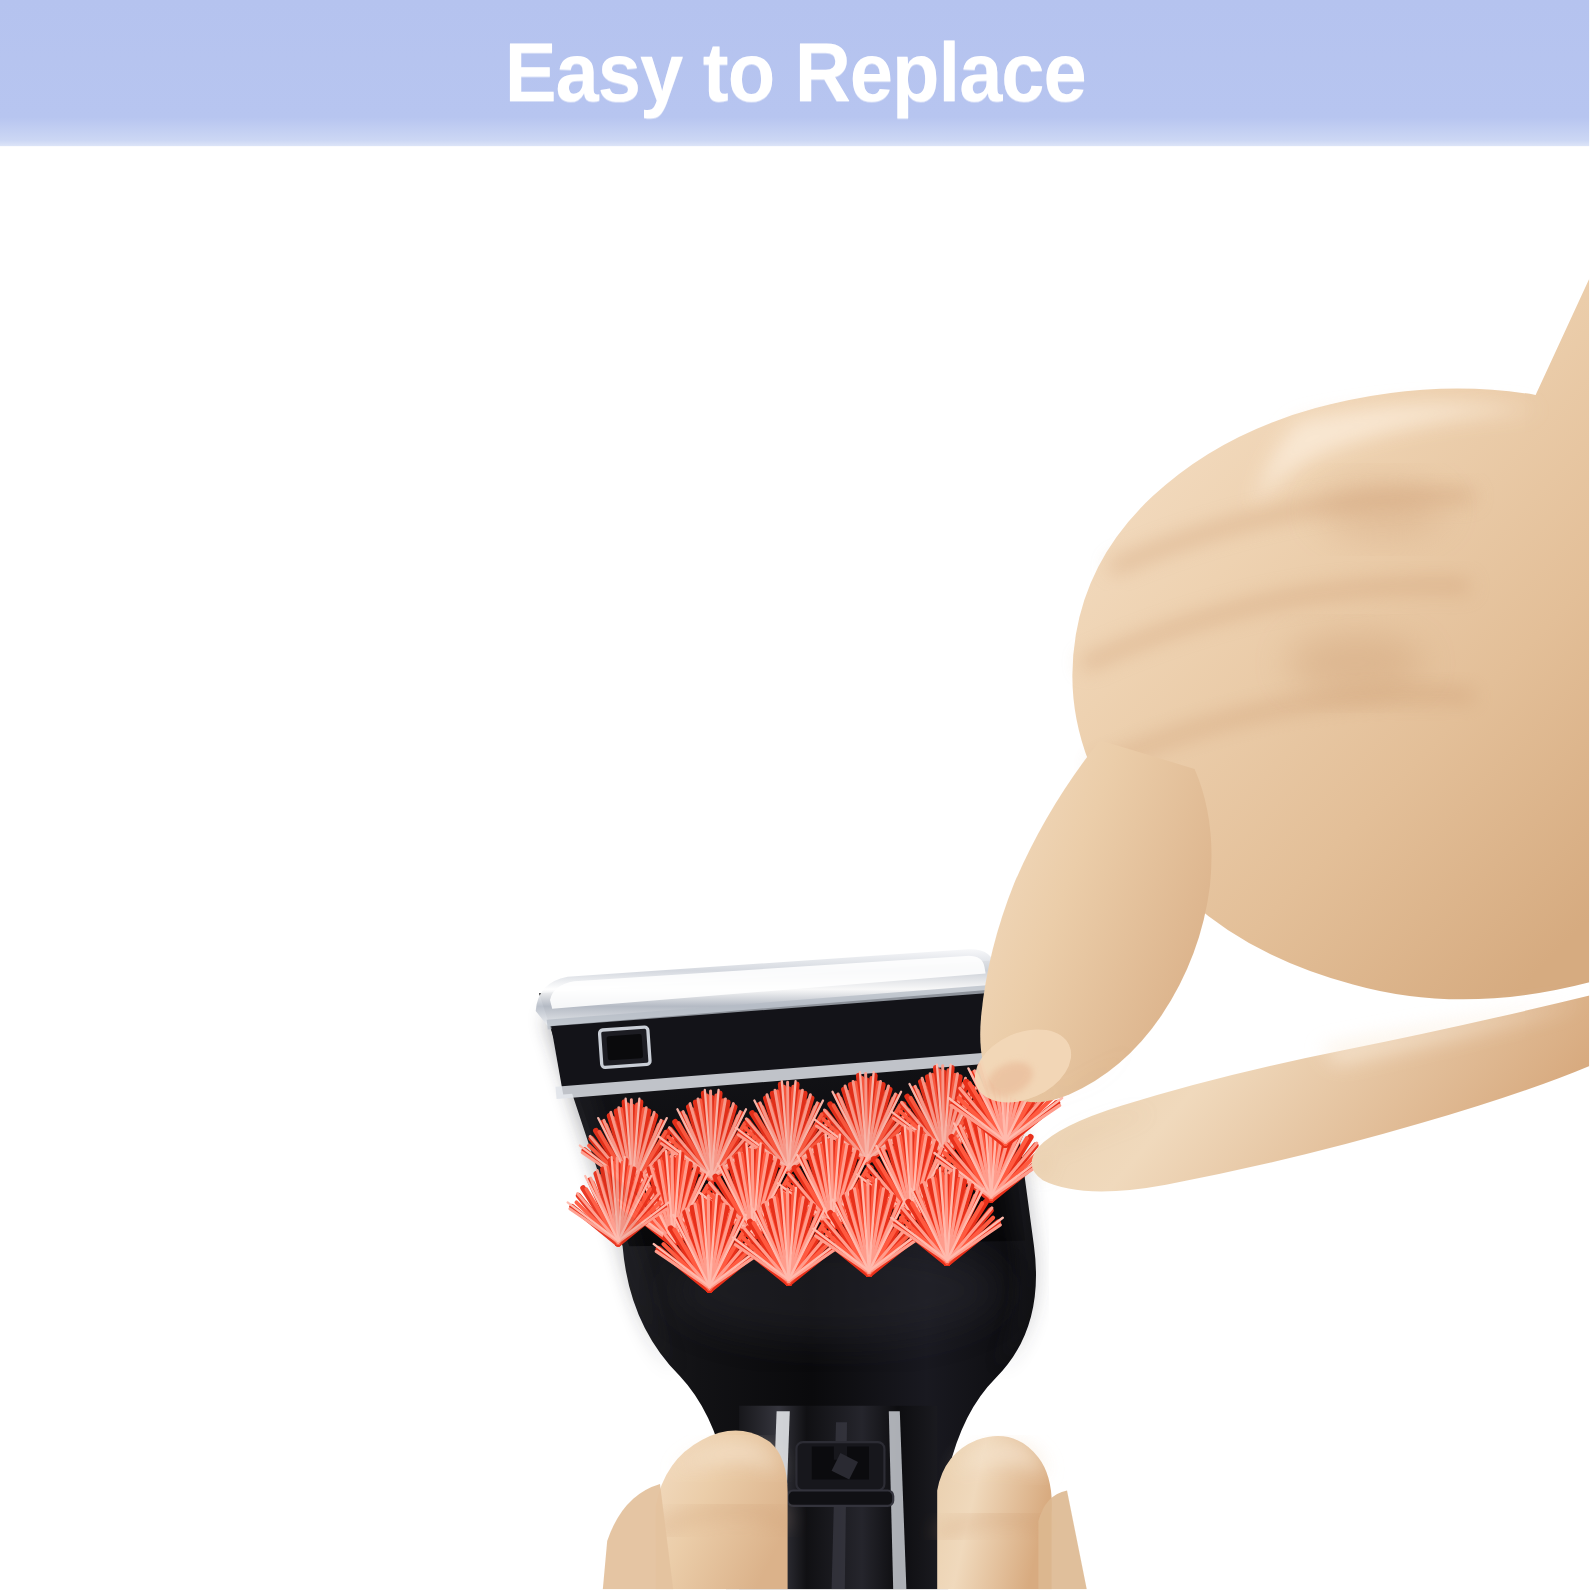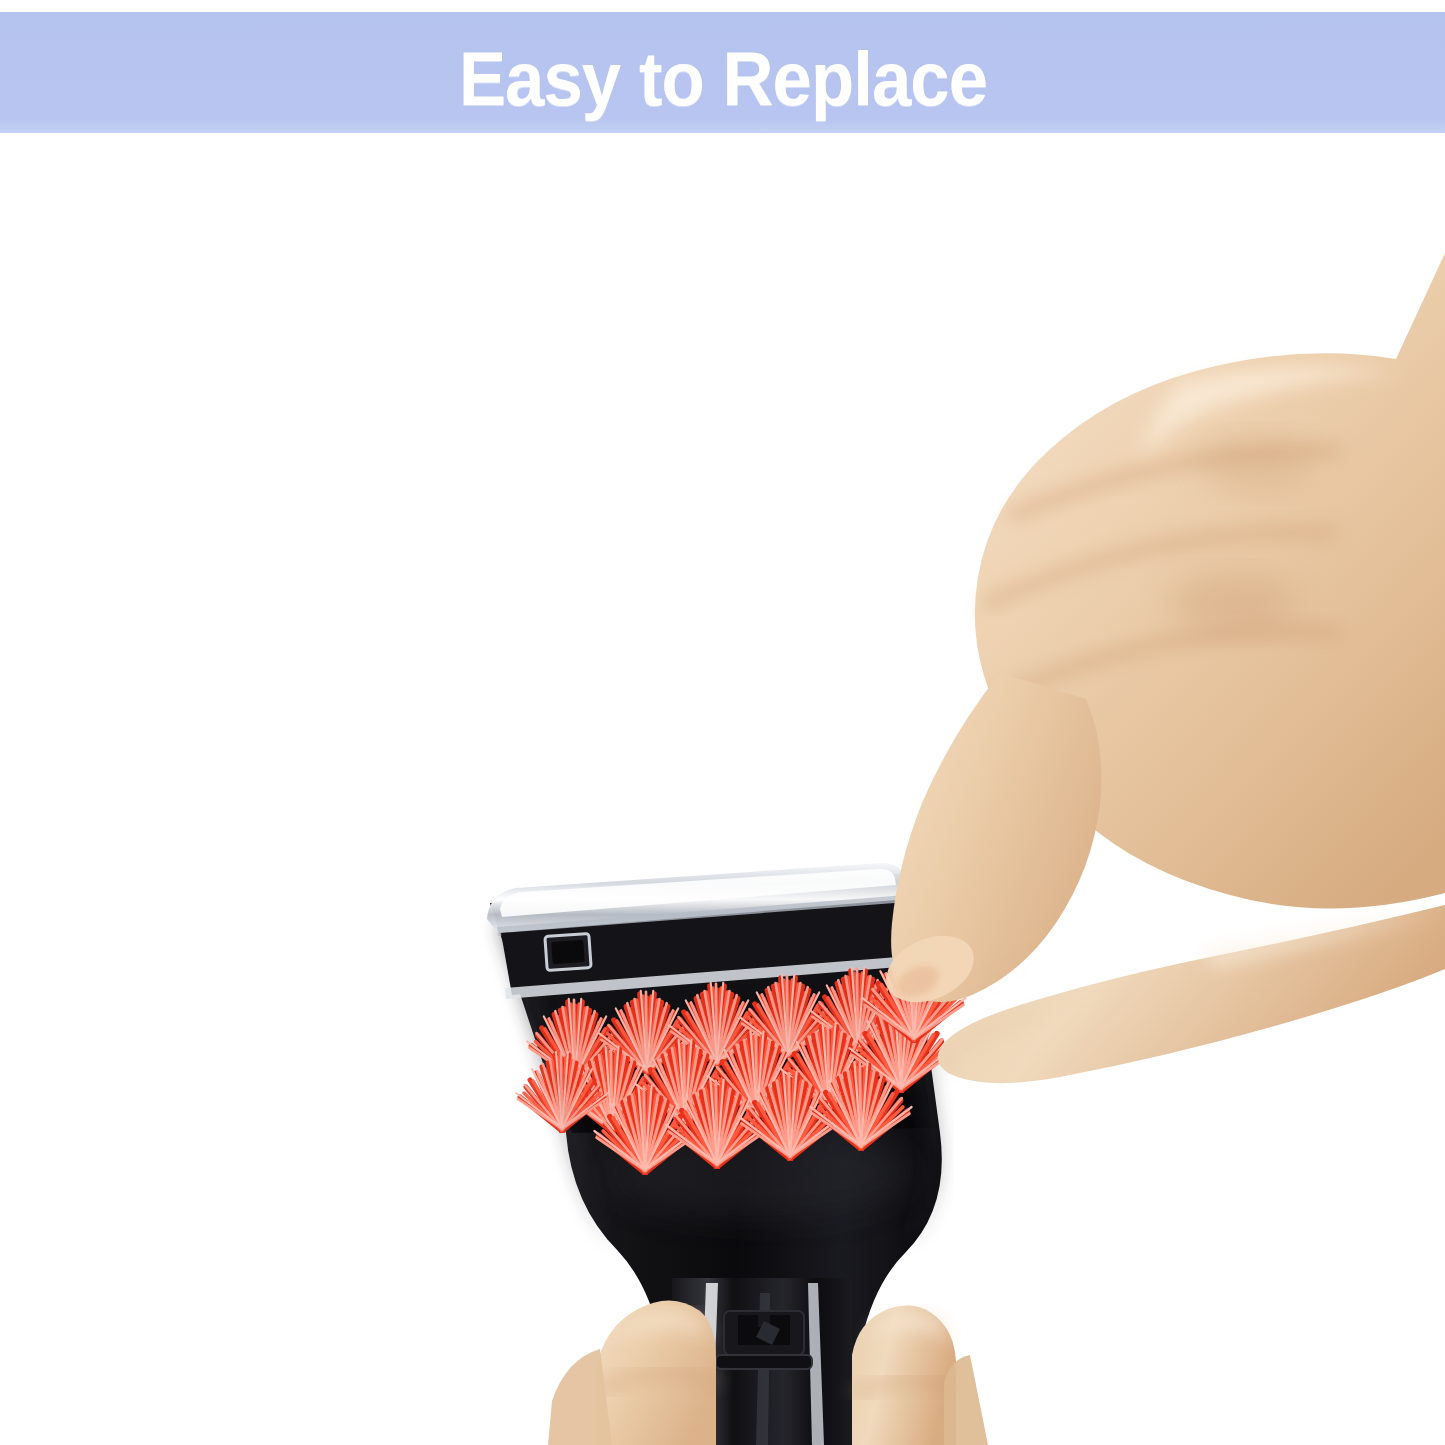--- a/index.html
+++ b/index.html
@@ -15,21 +15,21 @@
     width: 1445px;
     height: 1445px;
     background: #ffffff;
     overflow: hidden;
   }
 
   
   #header-banner {
     position: absolute;
     left: 0;
-    top: 12px;
+    top: 0;
     width: 1445px;
     height: 133px;
     background: linear-gradient(180deg, #b5c3ef 0%, #b7c5f0 80%, #ccd7f4 96%, #dde5f8 100%);
     display: flex;
     align-items: center;
     justify-content: center;
   }
   #header-title {
     font-family: "Liberation Sans", sans-serif;
     font-weight: bold;

